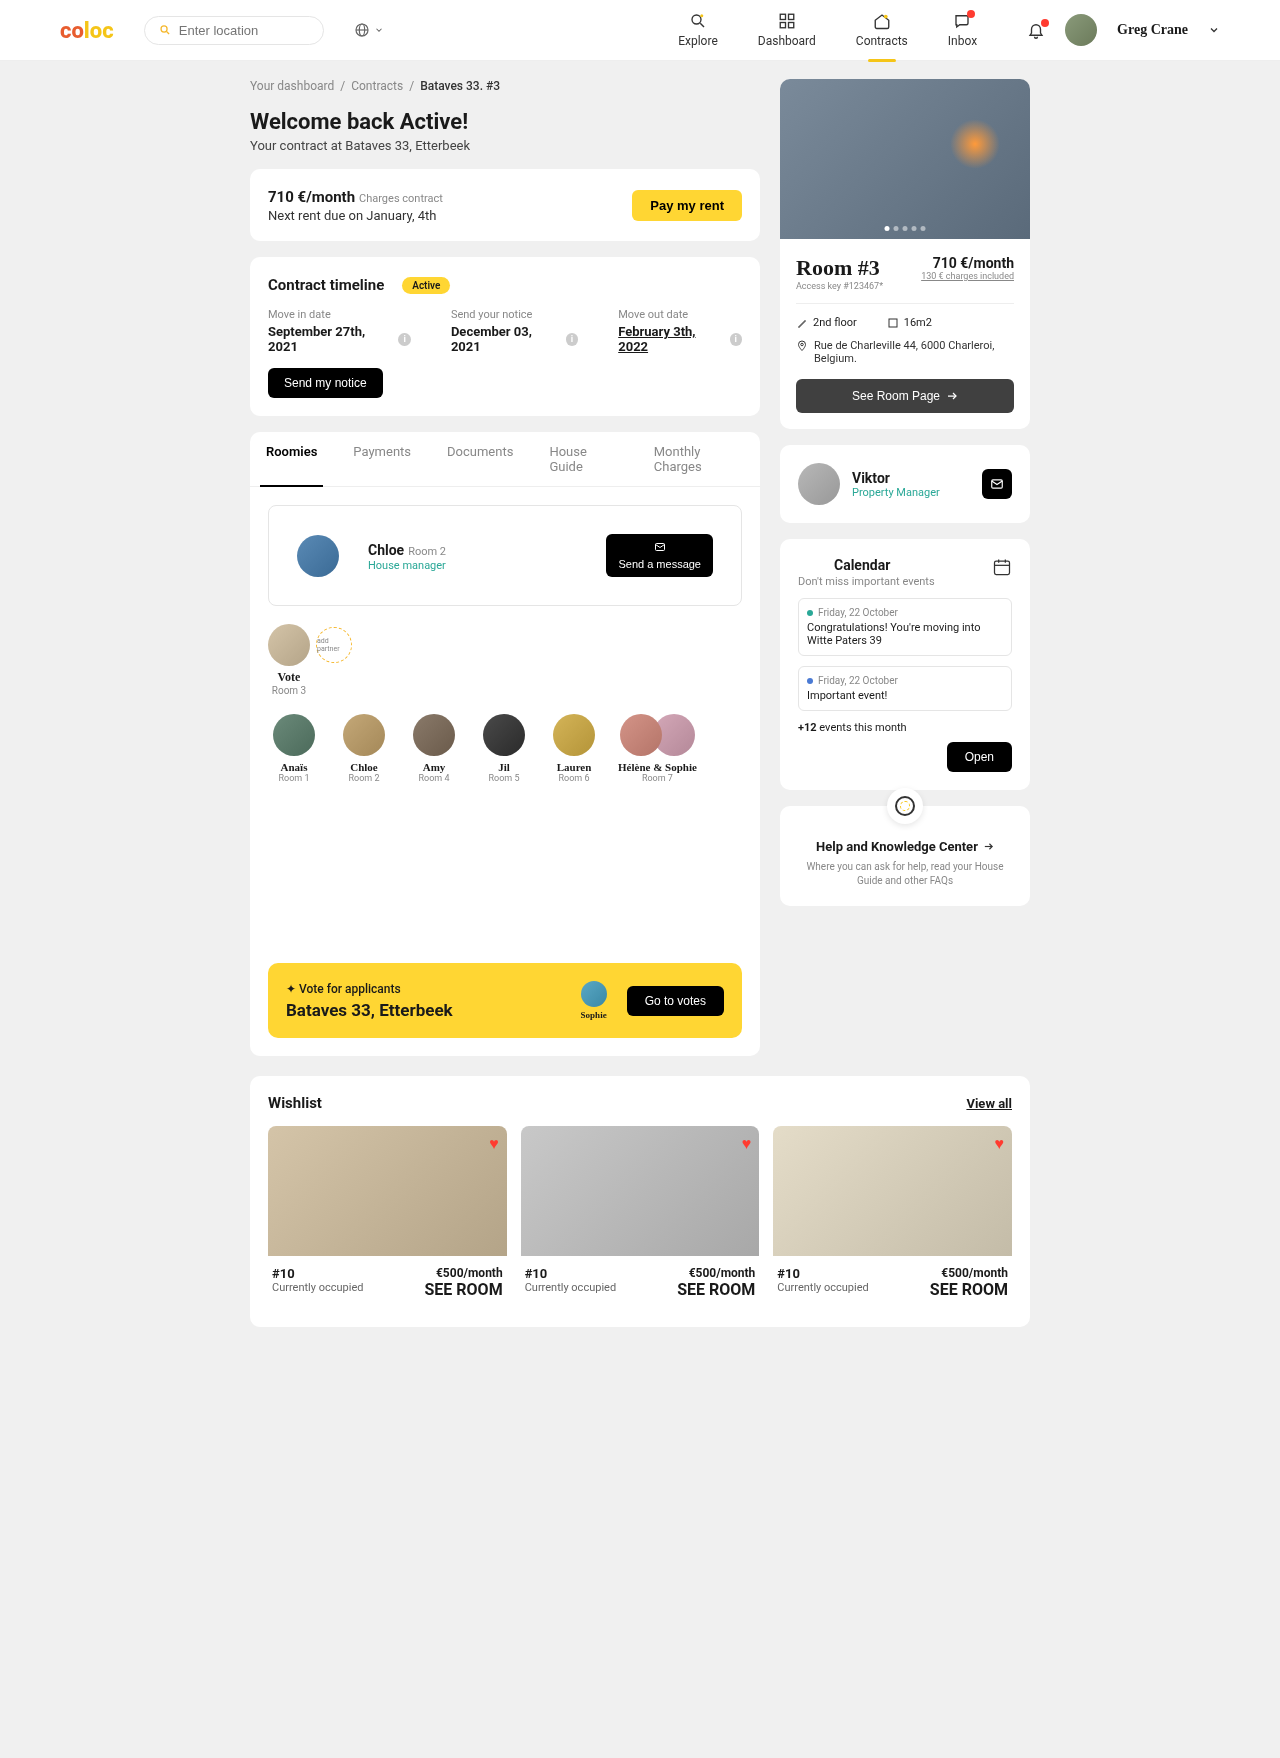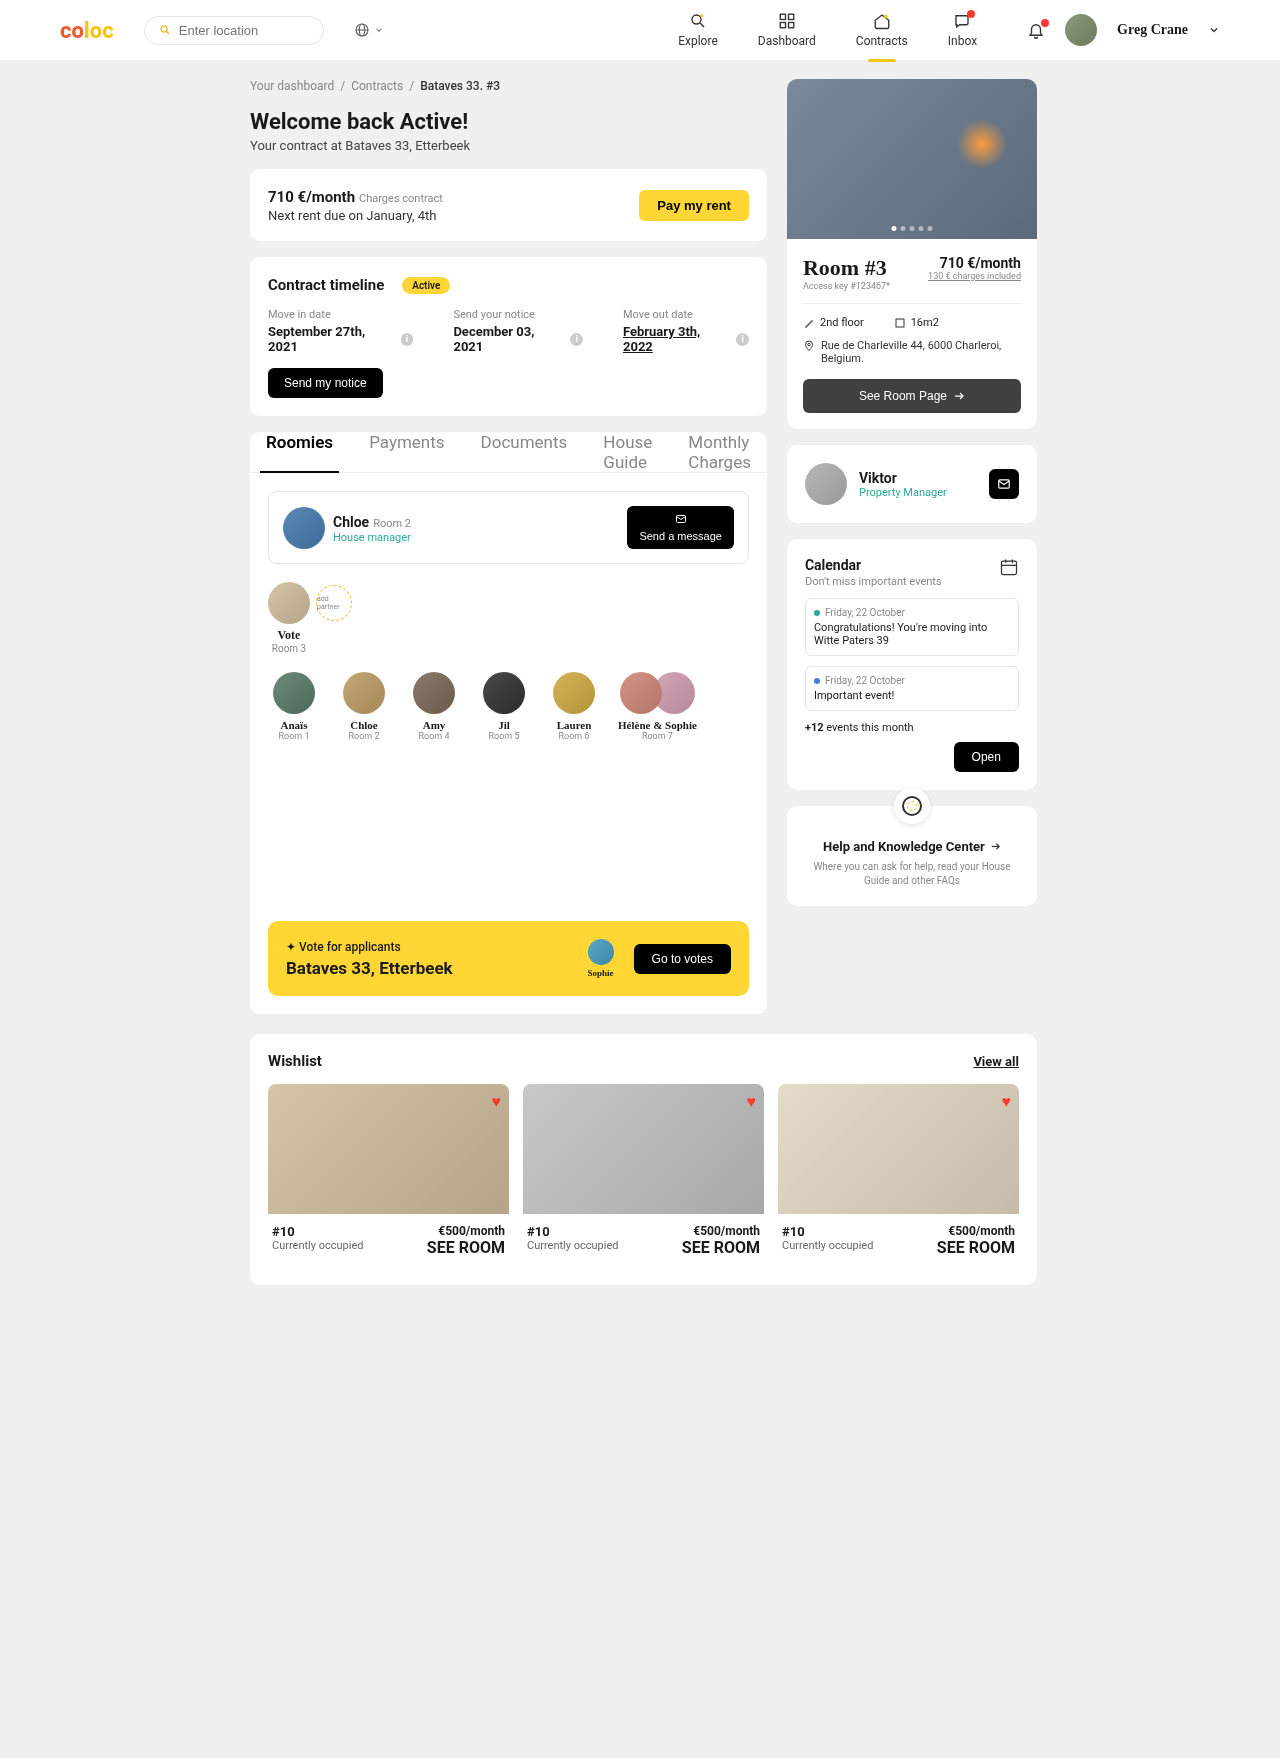--- a/index.html
+++ b/index.html
@@ -35,24 +35,24 @@
 .timeline-card h3 { font-size: 15px; font-weight: 700; display: inline-block; }
 .badge-active { background: #ffd633; border-radius: 12px; padding: 3px 10px; font-size: 10px; font-weight: 600; margin-left: 14px; display: inline-block; vertical-align: middle; }
 .timeline-row { display: flex; gap: 40px; margin-top: 14px; }
 .timeline-item .label { font-size: 11px; color: #888; margin-bottom: 3px; }
 .timeline-item .date { font-weight: 700; font-size: 13px; display: flex; align-items: center; gap: 5px; }
 .timeline-item.underline .date span:first-child { text-decoration: underline; }
 .info-circle { width: 13px; height: 13px; background: #ccc; border-radius: 50%; display: inline-flex; align-items: center; justify-content: center; font-size: 9px; color: #fff; }
 .btn-black { background: #000; color: #fff; border: none; border-radius: 6px; padding: 8px 16px; font-weight: 500; font-size: 12px; cursor: pointer; margin-top: 14px; }
 .tabs-wrap { background: #fff; border-radius: 10px; }
 .tabs { display: flex; border-bottom: 1px solid #eee; padding: 0 10px; gap: 24px; }
-.tab { padding: 0 6px; font-size: 17px; color: #888; cursor: pointer; }
+.tab { padding: 12px 6px; font-size: 13px; color: #888; cursor: pointer; }
 .tab.active { color: #000; font-weight: 600; border-bottom: 2px solid #000; margin-bottom: -1px; background: #fff; border-radius: 6px 6px 0 0; }
 .tabs-content { padding: 18px; }
-.chloe-card { border: 1px solid #e5e5e5; border-radius: 8px; padding: 14px; display: flex; align-items: center; gap: 8px; }
+.chloe-card { border: 1px solid #e5e5e5; border-radius: 8px; padding: 28px; display: flex; align-items: center; gap: 29px; }
 .chloe-card .av { width: 42px; height: 42px; border-radius: 50%; background: linear-gradient(135deg,#5a8ab5,#3a6a95); flex-shrink: 0; }
 .chloe-card .info-t { flex: 1; }
 .chloe-card .name { font-weight: 700; font-size: 14px; }
 .chloe-card .room { font-size: 11px; color: #888; font-weight: normal; }
 .chloe-card .role { font-size: 11px; color: #2aa897; }
 .btn-send-msg { background: #000; color: #fff; border: none; border-radius: 6px; padding: 7px 12px; font-size: 11px; cursor: pointer; display: flex; align-items: center; gap: 5px; flex-direction: column; }
 .partner-row { display: flex; gap: 6px; margin-top: 18px; align-items: flex-start; }
 .partner-row .av-wrap { text-align: center; }
 .partner-row .av-main { width: 42px; height: 42px; border-radius: 50%; background: linear-gradient(135deg,#d4c4a8,#b4a488); }
 .add-partner { width: 36px; height: 36px; border: 1.5px dashed #f5b82e; border-radius: 50%; display: flex; align-items: center; justify-content: center; font-size: 7px; color: #888; margin-top: 3px; }
@@ -95,21 +95,21 @@
 .room-meta { border-top: 1px solid #eee; margin-top: 12px; padding-top: 12px; display: flex; gap: 30px; font-size: 11px; }
 .room-meta div { display: flex; align-items: center; gap: 5px; }
 .room-addr { display: flex; gap: 6px; font-size: 11px; margin-top: 10px; color: #333; }
 .btn-room-page { background: #404040; color: #fff; border: none; border-radius: 6px; width: 100%; padding: 10px; font-size: 12px; cursor: pointer; margin-top: 14px; display: flex; align-items: center; justify-content: center; gap: 6px; }
 .viktor-card { display: flex; align-items: center; gap: 12px; }
 .viktor-card .av { width: 42px; height: 42px; border-radius: 50%; background: linear-gradient(135deg,#b8b8b8,#989898); }
 .viktor-card .vinfo { flex: 1; }
 .viktor-card .vname { font-weight: 700; font-size: 14px; }
 .viktor-card .vrole { font-size: 11px; color: #2aa897; }
 .btn-mail { background: #000; color: #fff; border: none; border-radius: 6px; width: 30px; height: 30px; cursor: pointer; display: flex; align-items: center; justify-content: center; }
-.cal-card h3 { font-size: 14px; font-weight: 700; }
+.cal-card h3 { font-size: 14px; font-weight: 700; margin-left: 36px; }
 .cal-card .csub { font-size: 11px; color: #888; margin-top: 2px; }
 .cal-head { display: flex; justify-content: space-between; align-items: flex-start; }
 .cal-event { border: 1px solid #e5e5e5; border-radius: 6px; padding: 8px; margin-top: 10px; font-size: 11px; }
 .cal-event .edate { color: #888; font-size: 10px; display: flex; align-items: center; gap: 5px; }
 .cal-event .etext { margin-top: 3px; }
 .edot { width: 6px; height: 6px; border-radius: 50%; display: inline-block; }
 .edot.teal { background: #2aa897; }
 .edot.blue { background: #4a7ad4; }
 .cal-more { font-size: 11px; margin-top: 10px; }
 .cal-more strong { font-weight: 700; }

